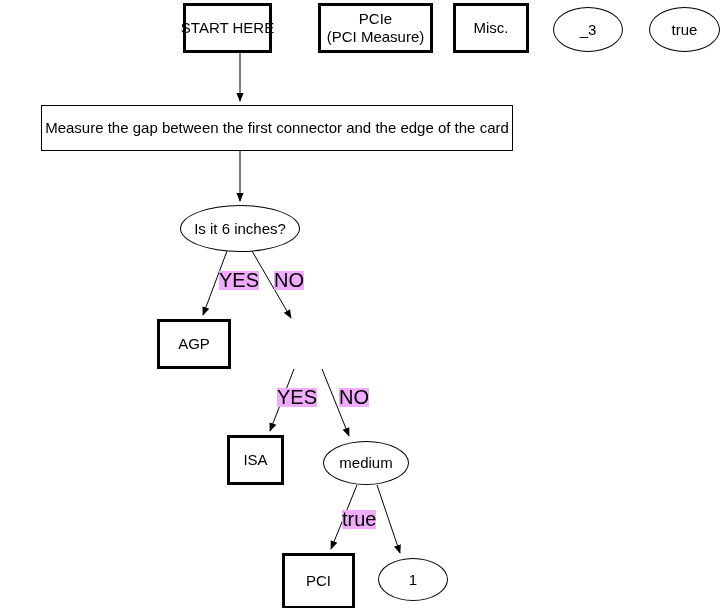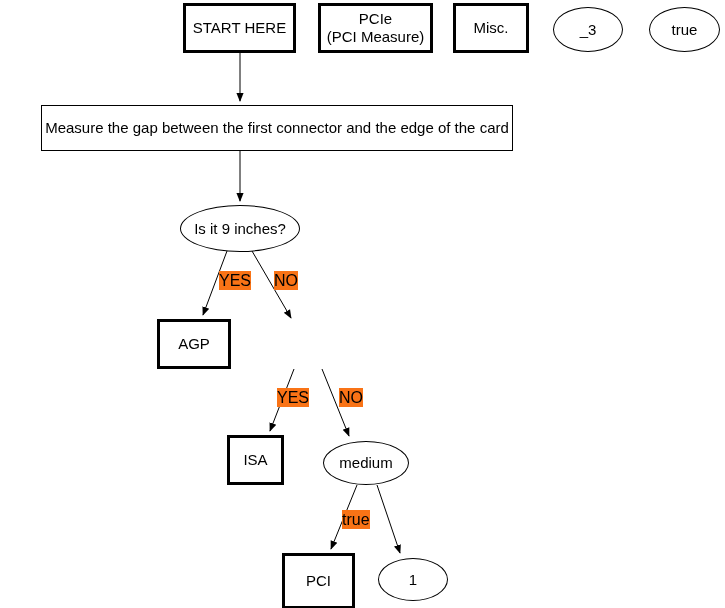--- a/index.html
+++ b/index.html
@@ -42,27 +42,27 @@
     border: 1px solid #000000;
     margin-left: 36px;
   }
   .ellipse {
     border: 1px solid #000000;
     border-radius: 50%;
   }
   .nowrap { white-space: nowrap; }
   .edge-label {
     position: absolute;
-    font-size: 16px;
+    font-size: 20px;
     line-height: 19px;
-    background: #f97316;
+    background: #f0abfc;
     white-space: nowrap;
   }
   
-  #n-start   { left: 183px; top: 3px;   width: 113px; height: 50px; }
+  #n-start   { left: 183px; top: 3px;   width: 89px; height: 50px; }
   #n-pcie    { left: 318px; top: 3px;   width: 115px; height: 50px; }
   #n-misc    { left: 453px; top: 3px;   width: 76px;  height: 50px; }
   #n-3       { left: 553px; top: 7px;   width: 70px;  height: 45px; }
   #n-truetop { left: 649px; top: 7px;   width: 71px;  height: 45px; }
   #n-measure { left: 5px;   top: 105px; width: 472px; height: 46px; }
   #n-q3      { left: 180px; top: 205px; width: 120px; height: 47px; }
   #n-agp     { left: 157px; top: 319px; width: 74px;  height: 50px; }
   #n-q1      { left: 256px; top: 322px; width: 104px; height: 48px; }
   #n-isa     { left: 227px; top: 435px; width: 57px;  height: 50px; }
   #n-medium  { left: 323px; top: 441px; width: 86px;  height: 44px; }
@@ -104,21 +104,21 @@
 (PCI Measure)</div>
 
   <div class="node box-thick nowrap" id="n-misc">Misc.</div>
 
   <div class="node ellipse nowrap" id="n-3">_3</div>
 
   <div class="node ellipse nowrap" id="n-truetop">true</div>
 
   <div class="node box-thin nowrap" id="n-measure">Measure the gap between the first connector and the edge of the card</div>
 
-  <div class="node ellipse nowrap" id="n-q3">Is it 9 inches?</div>
+  <div class="node ellipse nowrap" id="n-q3">Is it 6 inches?</div>
 
   <div class="node box-thick nowrap" id="n-agp">AGP</div>
 
 
   <div class="node box-thick nowrap" id="n-isa">ISA</div>
 
   <div class="node ellipse nowrap" id="n-medium">medium</div>
 
   <div class="node box-thick nowrap" id="n-pci">PCI</div>
 

